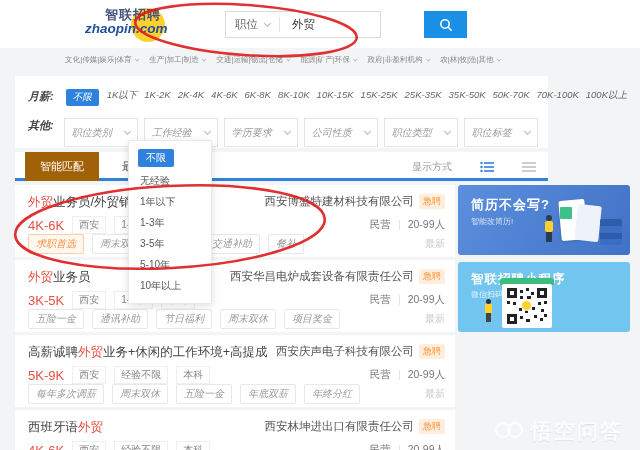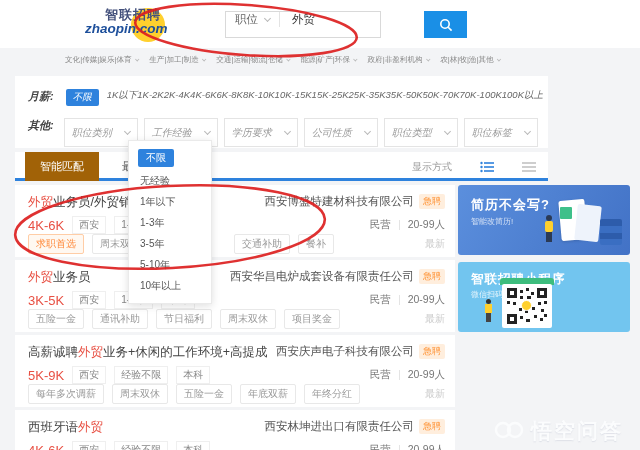--- a/index.html
+++ b/index.html
@@ -7,38 +7,38 @@
   body {
     position:relative; overflow:hidden; background:#f3f4f6;
     font-family:"Liberation Sans","DejaVu Sans",sans-serif; color:#333;
   }
   
   .header { position:absolute; left:0; top:0; width:640px; height:48px; background:#fff; z-index:2; }
   .logo { position:absolute; left:85px; top:4px; width:95px; height:42px; }
   .logo-circle { position:absolute; left:46px; top:4px; width:34px; height:34px; border-radius:50%; background:#ffd02e; }
   .logo-cn { position:absolute; left:20px; top:2px; font-size:13px; font-weight:bold; color:#44517c; letter-spacing:1px; z-index:2;}
   .logo-en { position:absolute; left:0px; top:17px; font-size:13.5px; font-weight:bold; font-style:italic; color:#1d4f9b; z-index:2;}
-  .search-box { position:absolute; left:225px; top:11px; width:156px; height:27px; border:1px solid #d9d9d9; background:#fff; display:flex; align-items:flex-start; }
+  .search-box { position:absolute; left:225px; top:11px; width:156px; height:27px; border:1px solid #d9d9d9; background:#fff; display:flex; align-items:center; }
   .search-cat { display:flex; align-items:center; gap:7px; padding:0 9px; font-size:11.5px; color:#666; cursor:pointer; }
   .search-divider { width:1px; height:15px; background:#e3e3e3; }
   .search-value { padding-left:12px; font-size:11.5px; color:#333; flex:1; }
   .search-btn { position:absolute; left:424px; top:11px; width:43px; height:27px; background:#1a8fe6; display:flex; align-items:center; justify-content:center; cursor:pointer; }
   .chev { display:inline-block; width:5px; height:5px; border-right:1px solid #b9b9b9; border-bottom:1px solid #b9b9b9; transform:rotate(45deg); margin-top:-3px; }
   
   .cat-nav { position:absolute; left:65px; top:53px; display:flex; gap:14px; font-size:10px; color:#8a8a8a; white-space:nowrap; transform:scale(.76); transform-origin:0 50%; z-index:1;}
   .nav-item { display:flex; align-items:center; gap:5px; cursor:pointer; }
   .nav-item .chev { width:4px; height:4px; }
   
   .filter-panel { position:absolute; left:15px; top:76px; width:533px; height:72px; background:#fff; }
   .f-row { position:absolute; left:13px; right:8px; display:flex; align-items:flex-start; white-space:nowrap;font-style:italic; }
   .f-row1 { top:13px; gap:8px; }
   .f-row2 { top:42px; gap:6px; }
   .f-label { font-size:11px; font-weight:bold; color:#444; margin-right:4px; }
   .sal-selected { background:#2e82dd; color:#fff; font-size:9.5px; padding:2px 7px; border-radius:2px; cursor:pointer; }
-  .sal-opts { display:flex; gap:0; font-size:9.5px; color:#666; }
+  .sal-opts { display:flex; gap:7px; font-size:9.5px; color:#666; }
   .sal-opt { cursor:pointer; }
   .dd-box { width:74px; height:29px; border:1px solid #e4e4e4; display:flex; align-items:center; justify-content:space-between; padding:0 7px; font-size:10px; color:#999; cursor:pointer; background:#fff;}
   
   .toolbar { position:absolute; left:15px; top:152px; width:533px; height:29px; background:#fff; border-bottom:3px solid #2e82dd; }
   .tab-active { position:absolute; left:10px; top:0; height:29px; line-height:29px; padding:0 15px; background:#a16207; color:#fff; font-size:11px; cursor:pointer; }
   .tab-inactive { position:absolute; left:97px; top:0; height:29px; line-height:29px; padding:0 10px; color:#555; font-size:11px; cursor:pointer; }
   .display-mode { position:absolute; right:12px; top:0; height:29px; display:flex; align-items:center; gap:28px; }
   .dm-label { font-size:10px; color:#999; }
   
   .exp-menu { position:absolute; left:128px; top:140px; width:84px; background:#fff; border:1px solid #eaeaea; box-shadow:0 2px 8px rgba(0,0,0,.13); z-index:20; padding:6px 0 7px; }
@@ -54,23 +54,23 @@
   .co-name { font-size:11.5px; color:#555; }
   .co-badge { margin-left:5px; font-size:9px; color:#ff9030; background:#ffeedd; padding:1px 4px; border-radius:2px; }
   .jr-l2 { position:absolute; left:13px; right:10px; top:31px; display:flex; justify-content:space-between; align-items:center; }
   .jr-l2-left { display:flex; align-items:center; gap:8px; }
   .salary { font-size:13px; color:#e85043; }
   .meta-chip { font-size:10px; color:#888; border:1px solid #efefef; padding:1px 6px; }
   .jr-l2-right { font-size:10.5px; color:#777; display:flex; align-items:center; gap:8px; }
   .co-div { width:1px; height:10px; background:#e4e4e4; }
   .jr-l3 { position:absolute; left:13px; right:10px; top:49px; display:flex; align-items:center; }
   .tags { display:flex; gap:8px; flex:1; }
-  .tag { font-size:10px; color:#999; border:1px solid #e8e8e8; padding:2px 7px; border-radius:2px; background:#fff; white-space:nowrap;}
+  .tag { font-size:10px; color:#999; border:1px solid #e8e8e8; padding:2px 7px; border-radius:2px; background:#fff; white-space:nowrap;font-style:italic;}
   .tag.hl { color:#ff8a3c; border-color:#ffcda6; background:#fff8f1; }
-  .job-row:first-child .tag:nth-child(3) { margin-left:78px; }
+  .job-row:first-child .tag:nth-child(3) { margin-left:48px; }
   .fresh { font-size:10px; color:#ccc; }
   
   .banner1 { position:absolute; left:458px; top:185px; width:172px; height:70px; border-radius:3px; background:linear-gradient(120deg,#5b8fdd,#4272c6); overflow:hidden; cursor:pointer; z-index:1;}
   .banner2 { position:absolute; left:458px; top:262px; width:172px; height:70px; border-radius:3px; background:#72c5ef; overflow:hidden; cursor:pointer; z-index:1;}
   .bn-title1 { position:absolute; left:13px; top:11px; font-size:13px; font-weight:bold; color:#fff; letter-spacing:1px; }
   .bn-sub1 { position:absolute; left:13px; top:31px; font-size:8px; color:rgba(255,255,255,.72); }
   .bn-title2 { position:absolute; left:13px; top:9px; font-size:12.5px; font-weight:bold; color:#fff; letter-spacing:1px; }
   .bn-sub2 { position:absolute; left:13px; top:27px; font-size:8px; color:rgba(255,255,255,.8); }
   
   .il-doc1 { position:absolute; right:44px; top:15px; width:26px; height:40px; background:#fff; border-radius:2px; transform:rotate(-5deg); box-shadow:0 1px 3px rgba(0,0,0,.15); }

